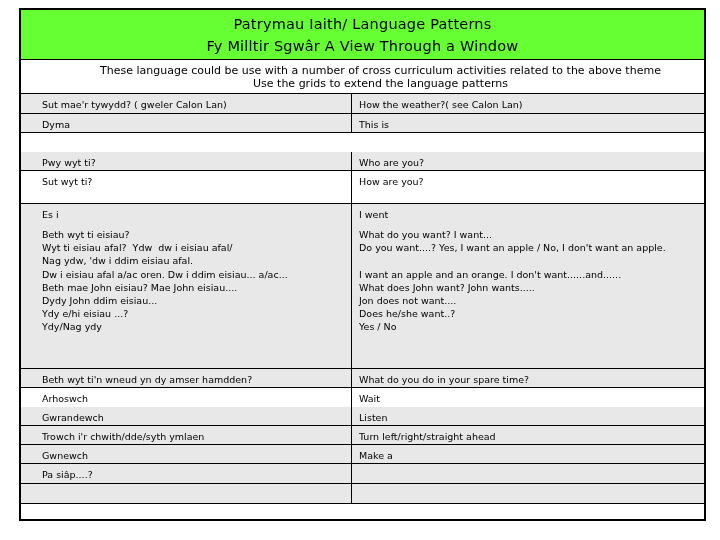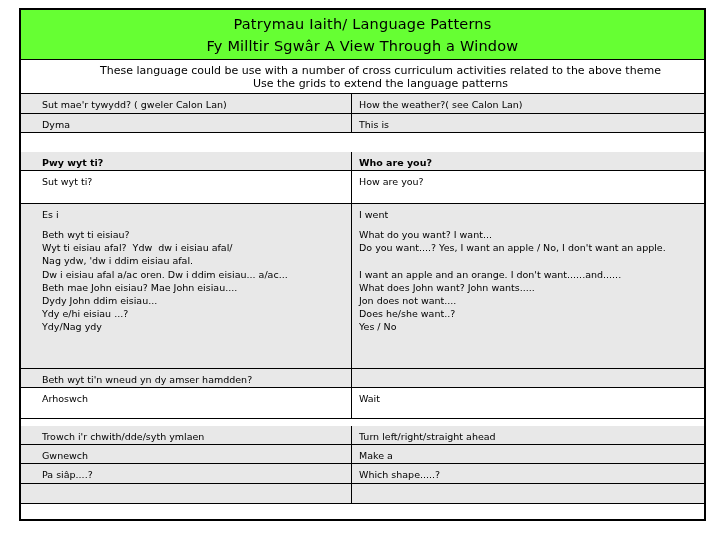--- a/index.html
+++ b/index.html
@@ -45,21 +45,21 @@
   </div>
 
   <div class="row gray" style="top:84px;height:20px;">
     <div class="cy">Sut mae'r tywydd? ( gweler Calon Lan)</div>
     <div class="en">How the weather?( see Calon Lan)</div>
   </div>
   <div class="row gray" style="top:104px;height:19px;">
     <div class="cy">Dyma</div>
     <div class="en">This is</div>
   </div>
-  <div class="row gray" style="top:142px;height:19px;font-weight:bold;">
+  <div class="row gray" style="top:142px;height:19px;">
     <div class="cy">Pwy wyt ti?</div>
     <div class="en">Who are you?</div>
   </div>
   <div class="row white" style="top:161px;height:33px;">
     <div class="cy">Sut wyt ti?</div>
     <div class="en">How are you?</div>
   </div>
   <div class="row gray" style="top:194px;height:36px;">
     <div class="cy">Es i</div>
     <div class="en">I went</div>
@@ -81,36 +81,40 @@
       <span class="line"></span>
       <span class="line">I want an apple and an orange. I don't want......and......</span>
       <span class="line">What does John want? John wants.....</span>
       <span class="line">Jon does not want....</span>
       <span class="line">Does he/she want..?</span>
       <span class="line">Yes / No</span>
     </div>
   </div>
   <div class="row gray" style="top:359px;height:19px;">
     <div class="cy">Beth wyt ti'n wneud yn dy amser hamdden?</div>
+    <div class="en">What do you do in your spare time?</div>
   </div>
   <div class="row white" style="top:378px;height:31px;">
     <div class="cy">Arhoswch</div>
     <div class="en">Wait</div>
+  </div>
+  <div class="row gray" style="top:397px;height:19px;">
+    <div class="cy">Gwrandewch</div>
+    <div class="en">Listen</div>
   </div>
   <div class="row gray" style="top:416px;height:19px;">
     <div class="cy">Trowch i'r chwith/dde/syth ymlaen</div>
     <div class="en">Turn left/right/straight ahead</div>
   </div>
   <div class="row gray" style="top:435px;height:19px;">
     <div class="cy">Gwnewch</div>
     <div class="en">Make a</div>
   </div>
   <div class="row gray" style="top:454px;height:20px;">
     <div class="cy">Pa siâp....?</div>
-    <div class="en">Which shape.....?</div>
   </div>
   <div class="row gray" style="top:474px;height:20px;">
     <div class="cy"></div>
     <div class="en"></div>
   </div>
   <div class="row white" style="top:494px;height:15px;border-bottom:none;">
     <div class="full"></div>
   </div>
 
 </div>

